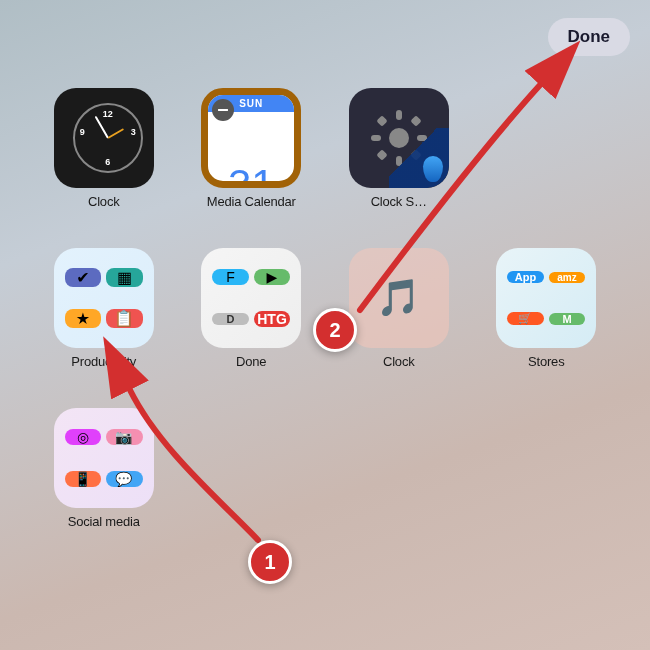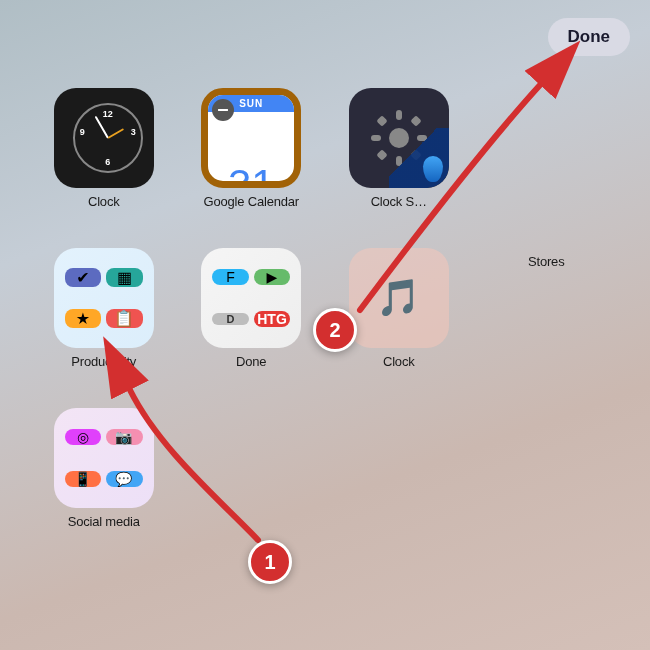--- a/index.html
+++ b/index.html
@@ -266,21 +266,21 @@
     <span class="app-label">Clock</span>
   </div>
 
   <div class="app-cell">
     <div class="app-icon icon-gcal" style="flex-direction:column;justify-content:flex-start;overflow:hidden;position:relative;">
 
       <div class="delete-badge"></div>
       <div class="gcal-header">SUN</div>
       <div class="gcal-date">31</div>
     </div>
-    <span class="app-label">Google Calendar</span>
+    <span class="app-label">Media Calendar</span>
   </div>
 
 
 
   <div class="app-cell">
     <div class="app-icon" style="background:#2a2a3a;border-radius:22px;overflow:hidden;position:relative;">
 
       <svg width="60" height="60" viewBox="0 0 60 60" style="position:absolute;top:50%;left:50%;transform:translate(-50%,-50%);">
         <circle cx="30" cy="30" r="10" fill="#888"></circle>
         <g fill="#888">
@@ -325,20 +325,26 @@
   </div>
 
   <div class="app-cell">
     <div class="app-icon" style="background:rgba(255,200,185,0.45);border-radius:22px;display:flex;align-items:center;justify-content:center;">
       <div style="font-size:36px;">🎵</div>
     </div>
     <span class="app-label">Clock</span>
   </div>
 
   <div class="app-cell">
+    <div class="app-icon" style="background:linear-gradient(135deg,#e8f4f8,#d5ecf5);border-radius:22px;display:grid;grid-template-columns:1fr 1fr;grid-template-rows:1fr 1fr;gap:5px;padding:11px;">
+      <div style="background:#2196f3;border-radius:8px;display:flex;align-items:center;justify-content:center;font-size:11px;font-weight:700;color:white;">App</div>
+      <div style="background:#ff9800;border-radius:8px;display:flex;align-items:center;justify-content:center;font-size:10px;font-weight:700;color:white;">amz</div>
+      <div style="background:#ff5722;border-radius:8px;display:flex;align-items:center;justify-content:center;font-size:11px;">🛒</div>
+      <div style="background:#66bb6a;border-radius:8px;display:flex;align-items:center;justify-content:center;font-size:11px;font-weight:700;color:white;">M</div>
+    </div>
     <span class="app-label">Stores</span>
   </div>
 
   <div class="app-cell">
     <div class="app-icon" style="background:linear-gradient(135deg,#f3e5f5,#ede0f7);border-radius:22px;display:grid;grid-template-columns:1fr 1fr;grid-template-rows:1fr 1fr;gap:5px;padding:11px;">
       <div style="background:#e040fb;border-radius:8px;display:flex;align-items:center;justify-content:center;font-size:14px;">◎</div>
       <div style="background:#f48fb1;border-radius:8px;display:flex;align-items:center;justify-content:center;font-size:14px;">📷</div>
       <div style="background:#ff7043;border-radius:8px;display:flex;align-items:center;justify-content:center;font-size:14px;">📱</div>
       <div style="background:#42a5f5;border-radius:8px;display:flex;align-items:center;justify-content:center;font-size:14px;">💬</div>
     </div>

